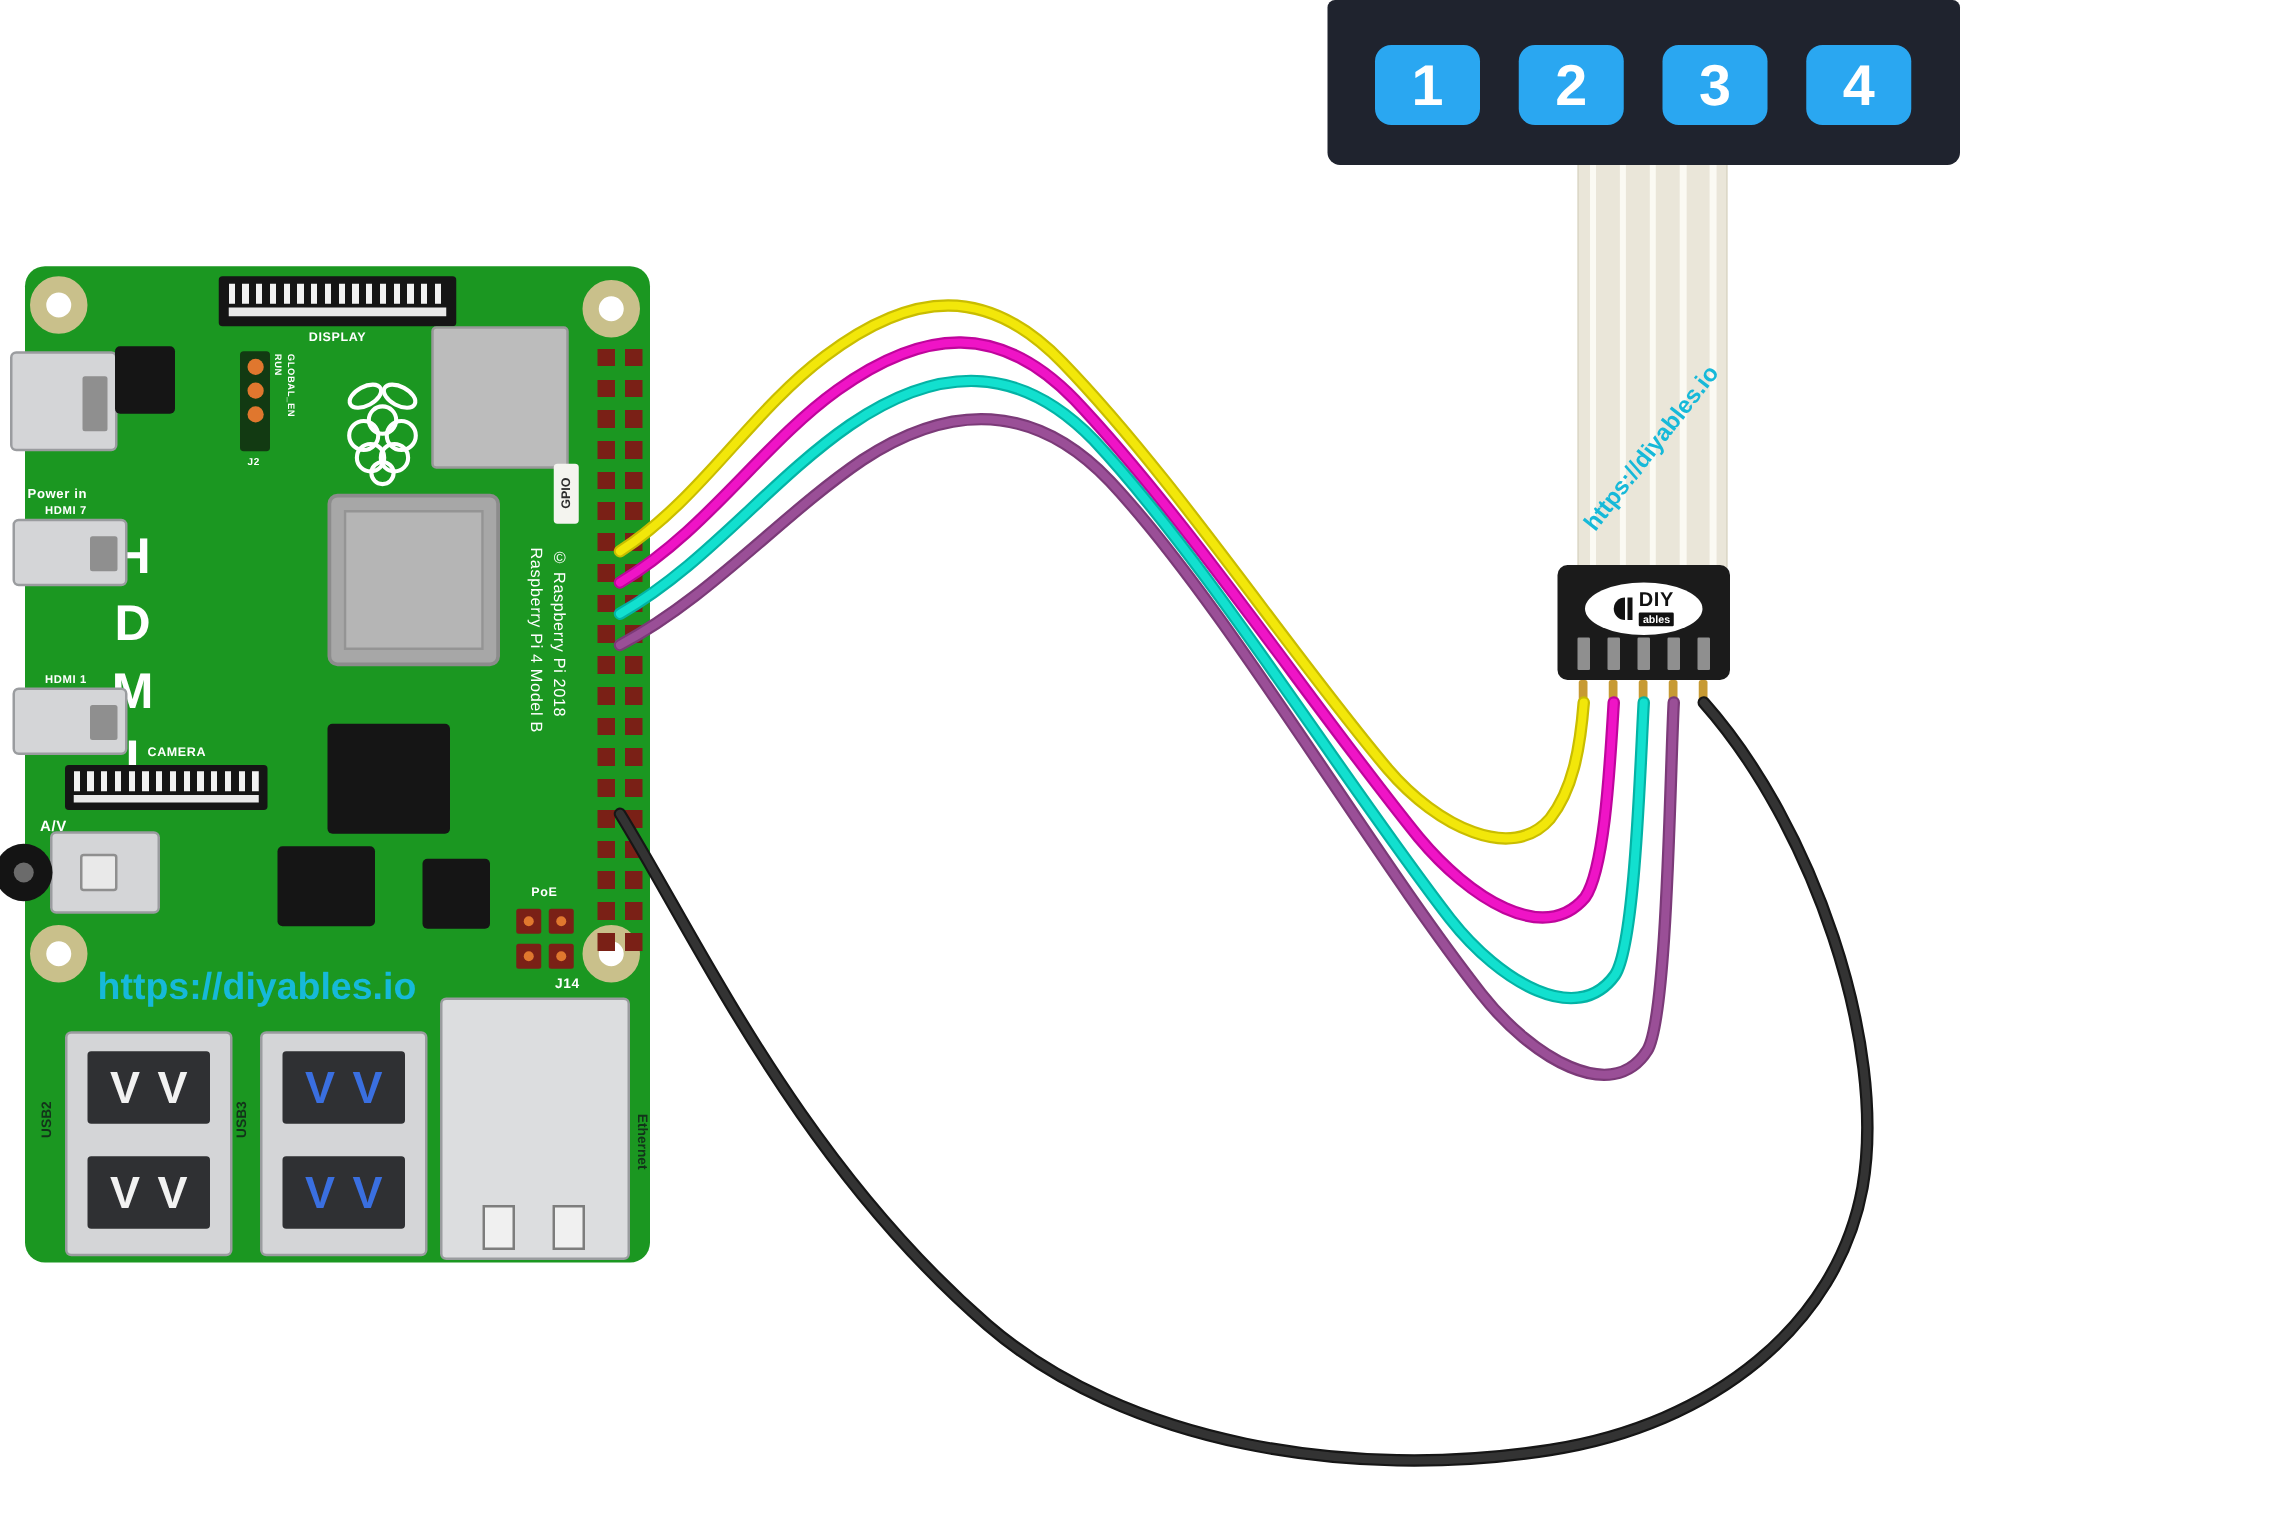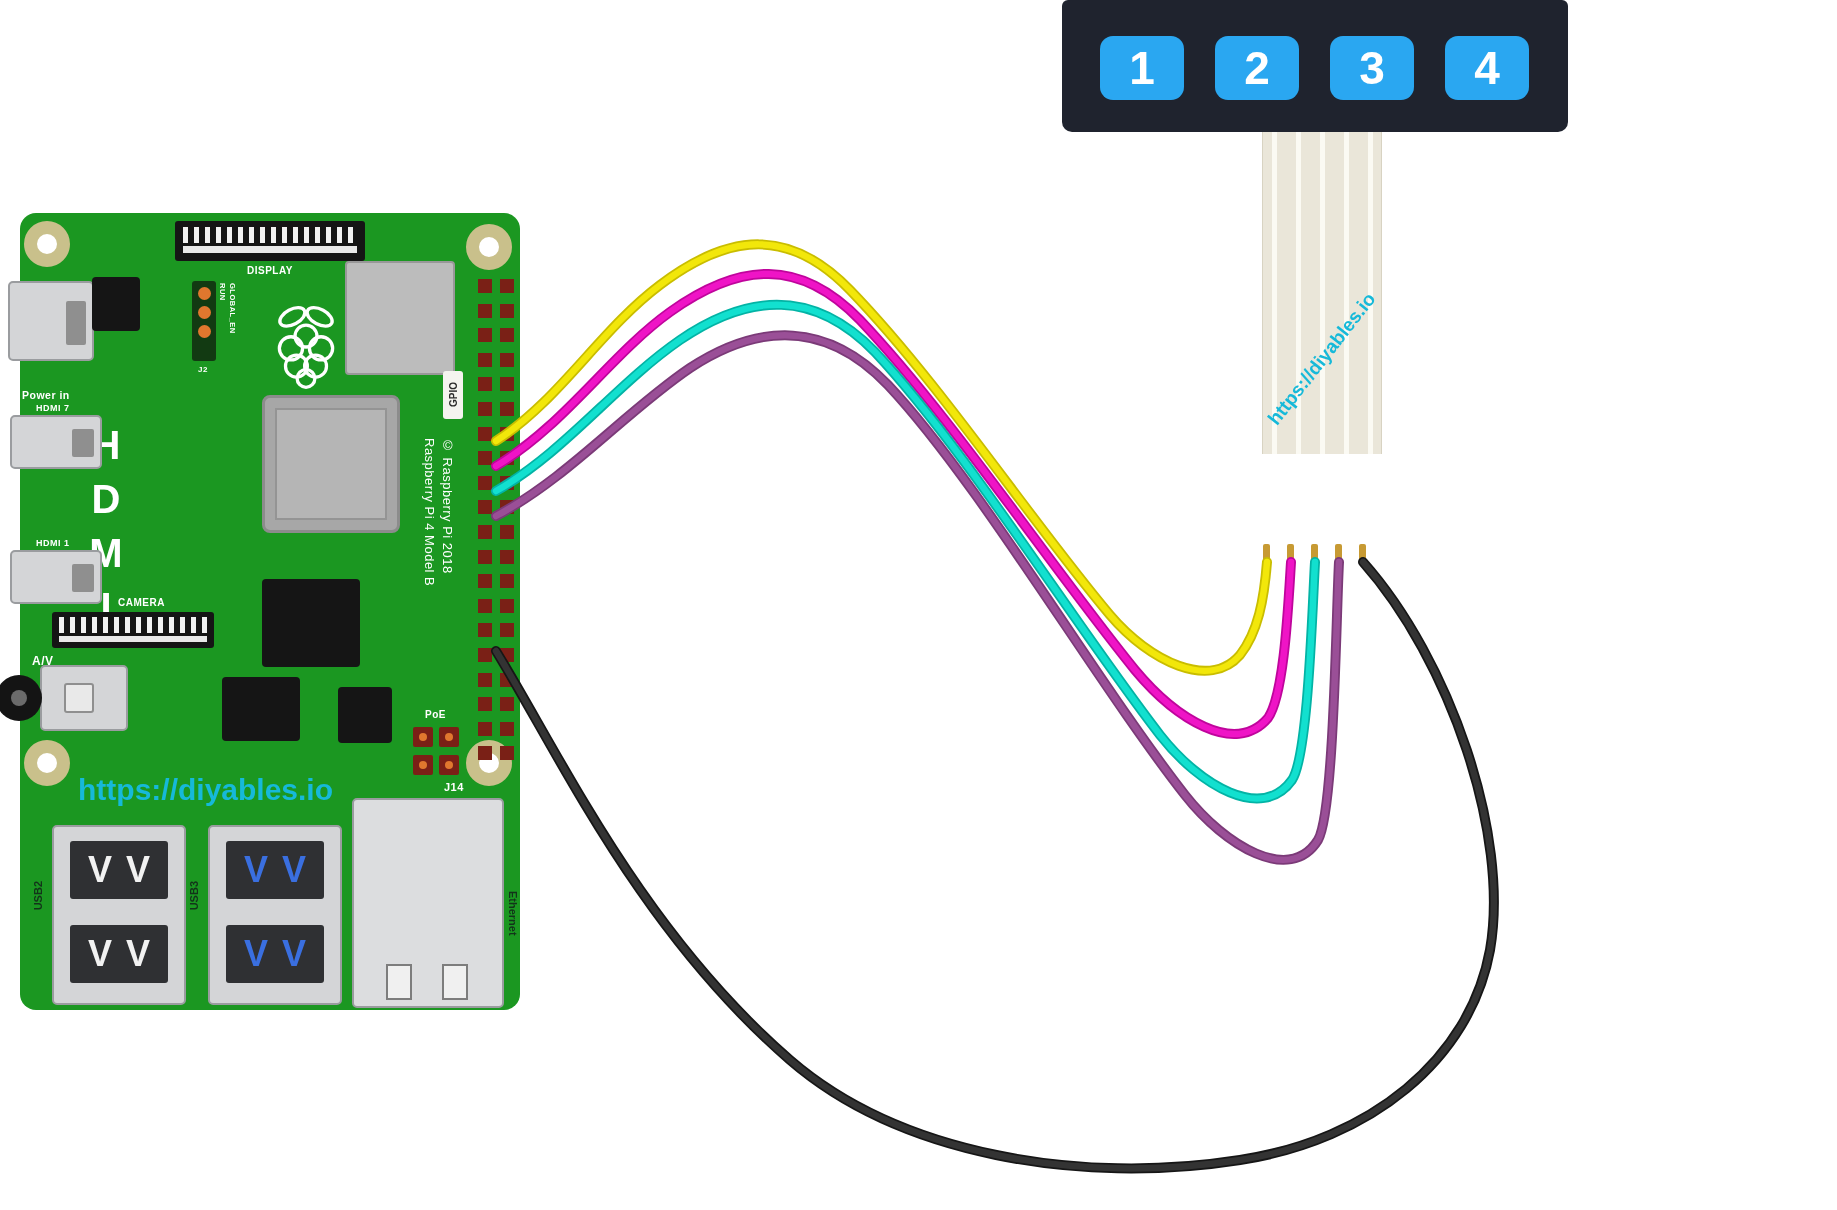--- a/index.html
+++ b/index.html
@@ -195,20 +195,37 @@
   <div id="keypad-bar" class="abs">
     <div class="key" style="left:38px;">1</div>
     <div class="key" style="left:153px;">2</div>
     <div class="key" style="left:268px;">3</div>
     <div class="key" style="left:383px;">4</div>
   </div>
 
   <div id="ribbon" class="abs"></div>
   <div id="ribbon-text" class="abs watermark">https://diyables.io</div>
 
+  <div id="connector" class="abs">
+    <div id="logo-oval">
+      <span class="logo-ico">
+        <span class="arc"></span>
+          <span class="bar"></span>
+      </span>
+      <span class="logo-txt">
+        <span class="t1">DIY</span>
+        <span class="t2">ables</span>
+      </span>
+    </div>
+    <div class="conn-pin" style="left:16px;"></div>
+    <div class="conn-pin" style="left:40px;"></div>
+    <div class="conn-pin" style="left:64px;"></div>
+    <div class="conn-pin" style="left:88px;"></div>
+    <div class="conn-pin" style="left:112px;"></div>
+  </div>
 
   <div class="tip" style="left:1263px;"></div>
   <div class="tip" style="left:1287px;"></div>
   <div class="tip" style="left:1311px;"></div>
   <div class="tip" style="left:1335px;"></div>
   <div class="tip" style="left:1359px;"></div>
 
   <svg id="wires" width="1837" height="1210" viewBox="0 0 1837 1210">
     <defs>
       <path id="p-yellow" d="M496,441 C560,400 600,330 660,285 C730,232 790,228 850,290 C940,383 1030,520 1110,615 C1150,662 1210,690 1240,655 C1258,632 1264,600 1267,562"></path>

